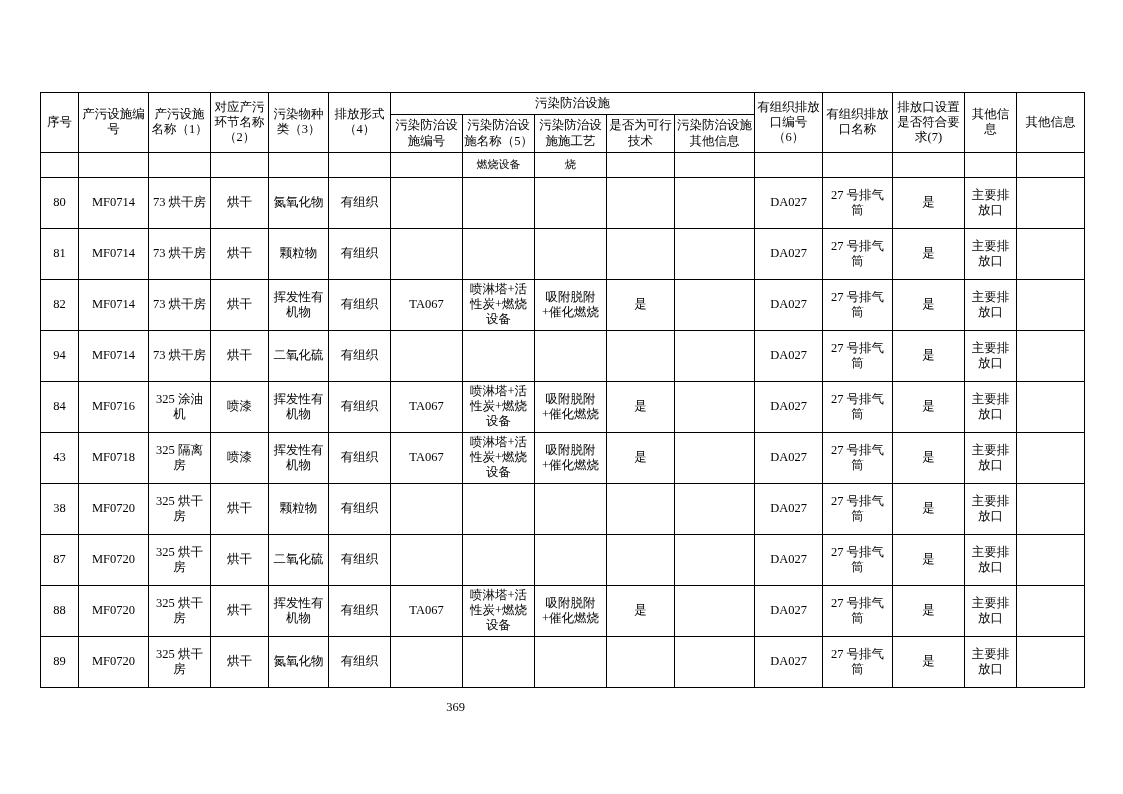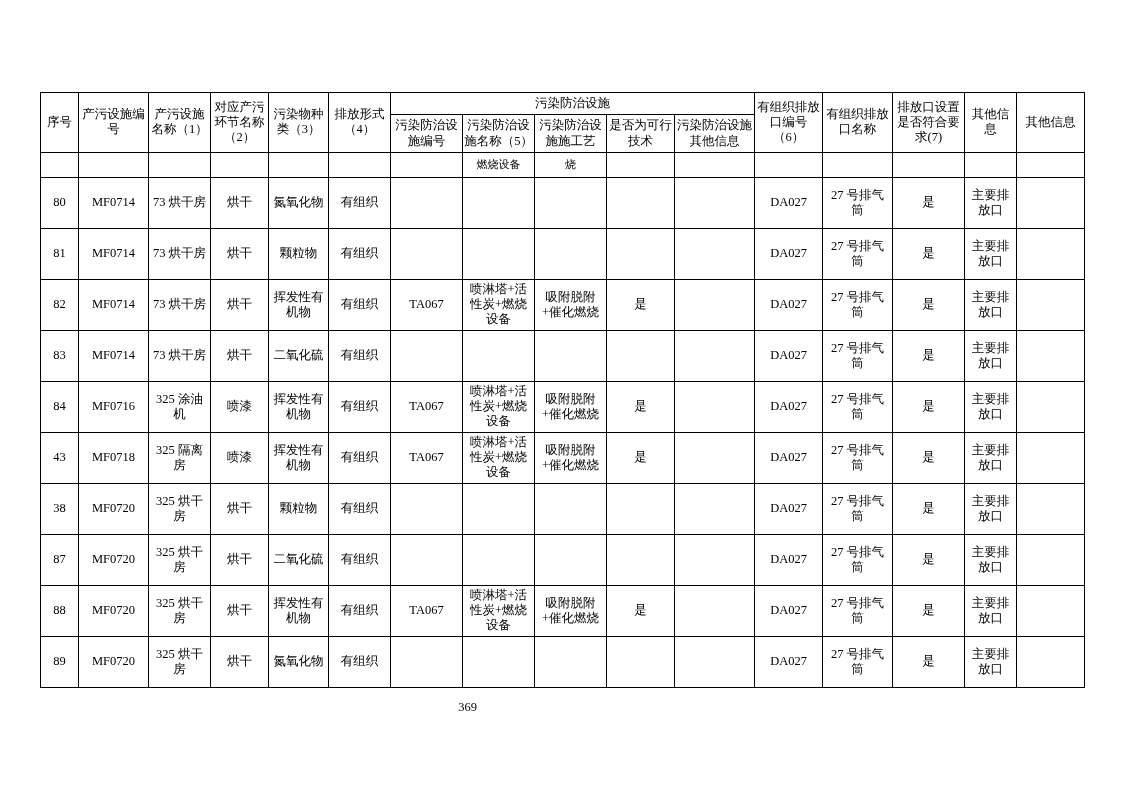--- a/index.html
+++ b/index.html
@@ -55,21 +55,21 @@
   td.body-cell {
     height: 46px;
     font-size: 12.5px;
   }
   tr.sub-row td {
     height: 20px;
     font-size: 11px;
   }
   .page-number {
     position: absolute;
-    left: 12px;
+    left: 0;
     top: 700px;
     width: 911px;
     text-align: center;
     font-size: 12.5px;
     font-family: "Liberation Serif", "DejaVu Serif", serif;
   }
   
   col.c0 { width: 38px; }
   col.c1 { width: 70px; }
   col.c2 { width: 62px; }
@@ -202,21 +202,21 @@
             <td class="body-cell">吸附脱附+催化燃烧</td>
             <td class="body-cell">是</td>
             <td class="body-cell"></td>
             <td class="body-cell">DA027</td>
             <td class="body-cell">27 号排气筒</td>
             <td class="body-cell">是</td>
             <td class="body-cell">主要排放口</td>
             <td class="body-cell"></td>
           </tr>
           <tr>
-            <td class="body-cell">83</td>
+            <td class="body-cell">94</td>
             <td class="body-cell">MF0714</td>
             <td class="body-cell">73 烘干房</td>
             <td class="body-cell">烘干</td>
             <td class="body-cell">二氧化硫</td>
             <td class="body-cell">有组织</td>
             <td class="body-cell"></td>
             <td class="body-cell"></td>
             <td class="body-cell"></td>
             <td class="body-cell"></td>
             <td class="body-cell"></td>

